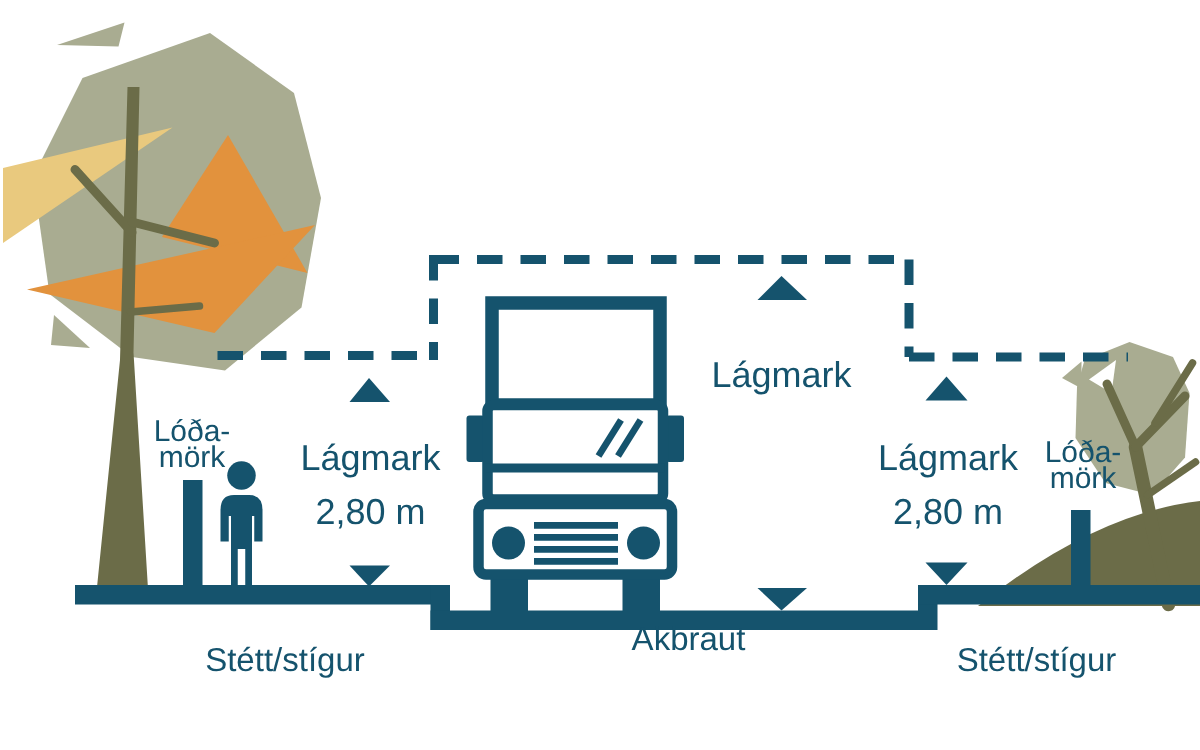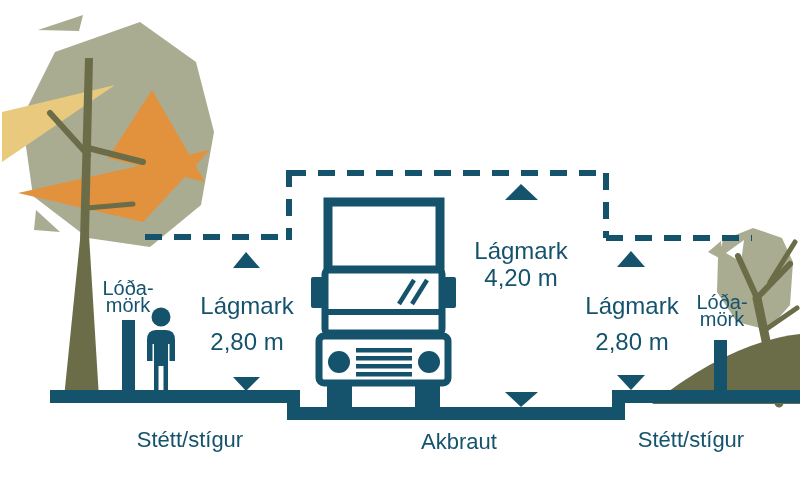--- a/index.html
+++ b/index.html
@@ -119,29 +119,28 @@
     <div>mörk</div>
   </div>
 
   <div class="lbl clearance" style="left:187px;top:288px;width:120px">
     <div>Lágmark</div>
     <div>2,80 m</div>
   </div>
 
   <div class="lbl clearance mid" style="left:461px;top:237px;width:120px">
     <div>Lágmark</div>
-    <div>4,20 m</div>
   </div>
 
   <div class="lbl clearance" style="left:572px;top:288px;width:120px">
     <div>Lágmark</div>
     <div>2,80 m</div>
   </div>
 
   <div class="lbl boundary" style="left:682px;top:294px;width:80px">
     <div>Lóða-</div>
     <div>mörk</div>
   </div>
 
   <div class="lbl zone" style="left:110px;top:426px;width:160px">Stétt/stígur</div>
-  <div class="lbl zone" style="left:379px;top:428px;width:160px">Akbraut</div>
+  <div class="lbl zone" style="left:379px;top:412px;width:160px">Akbraut</div>
   <div class="lbl zone" style="left:611px;top:426px;width:160px">Stétt/stígur</div>
 </div>
 
 </body></html>

